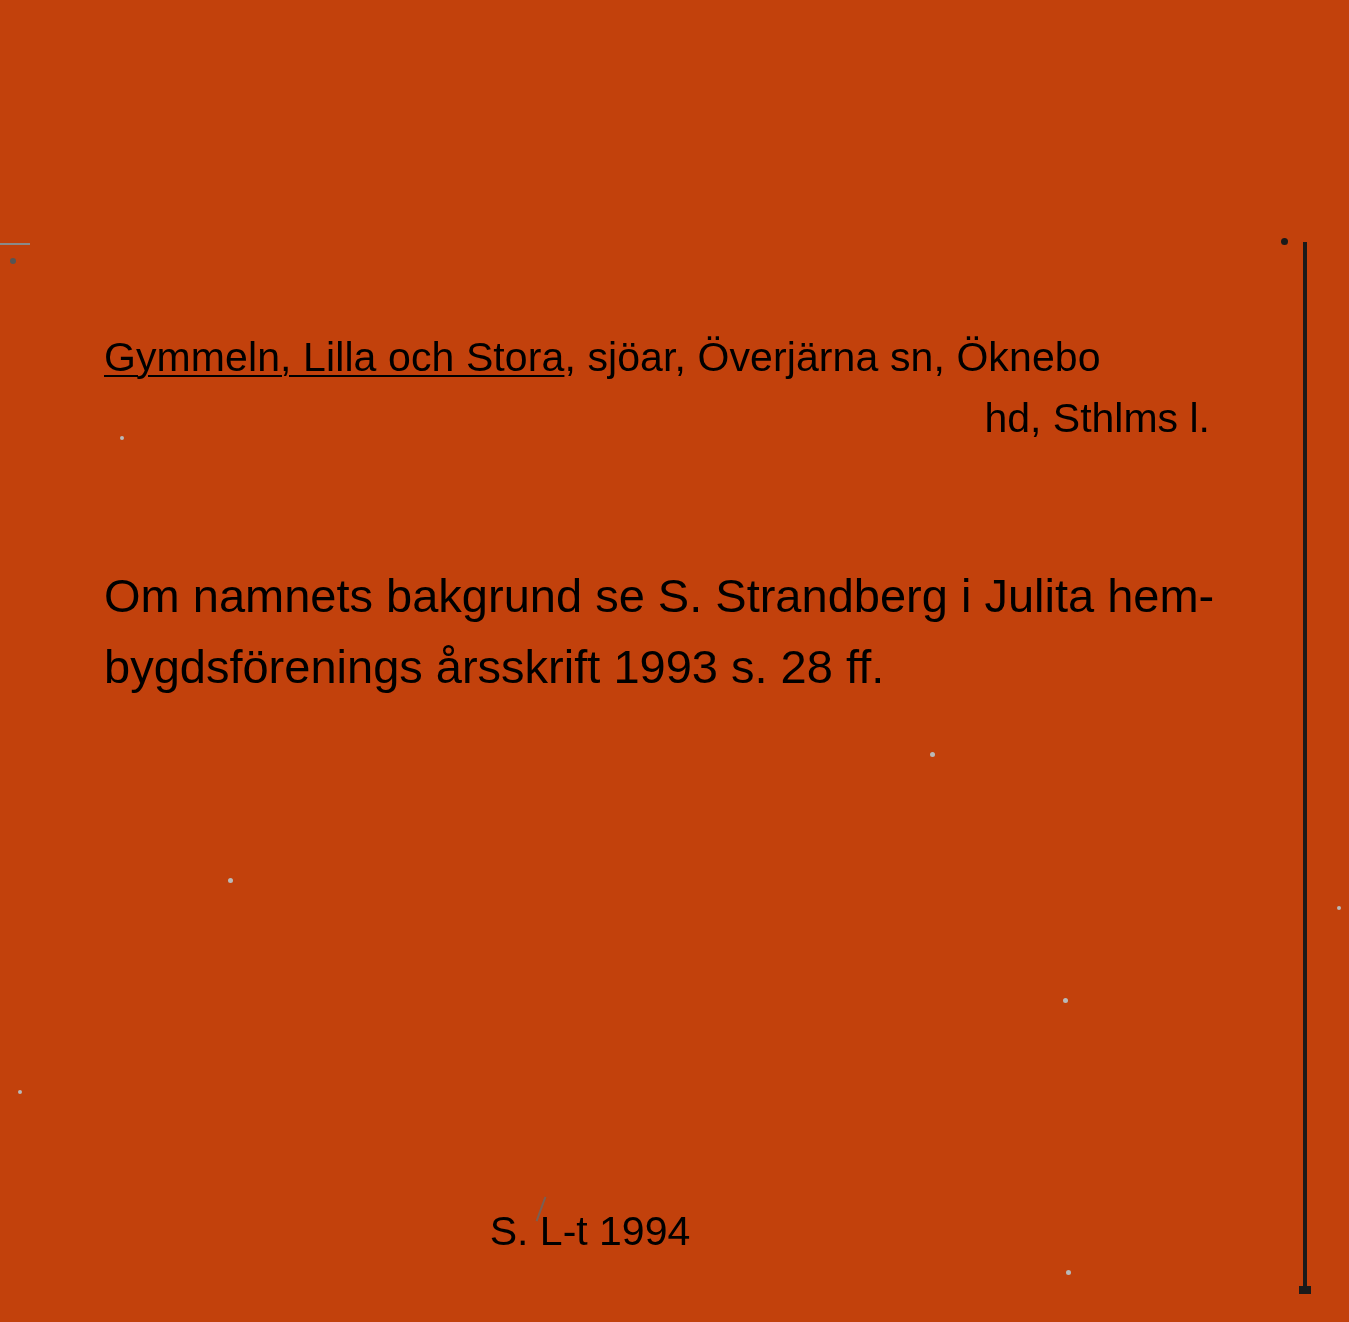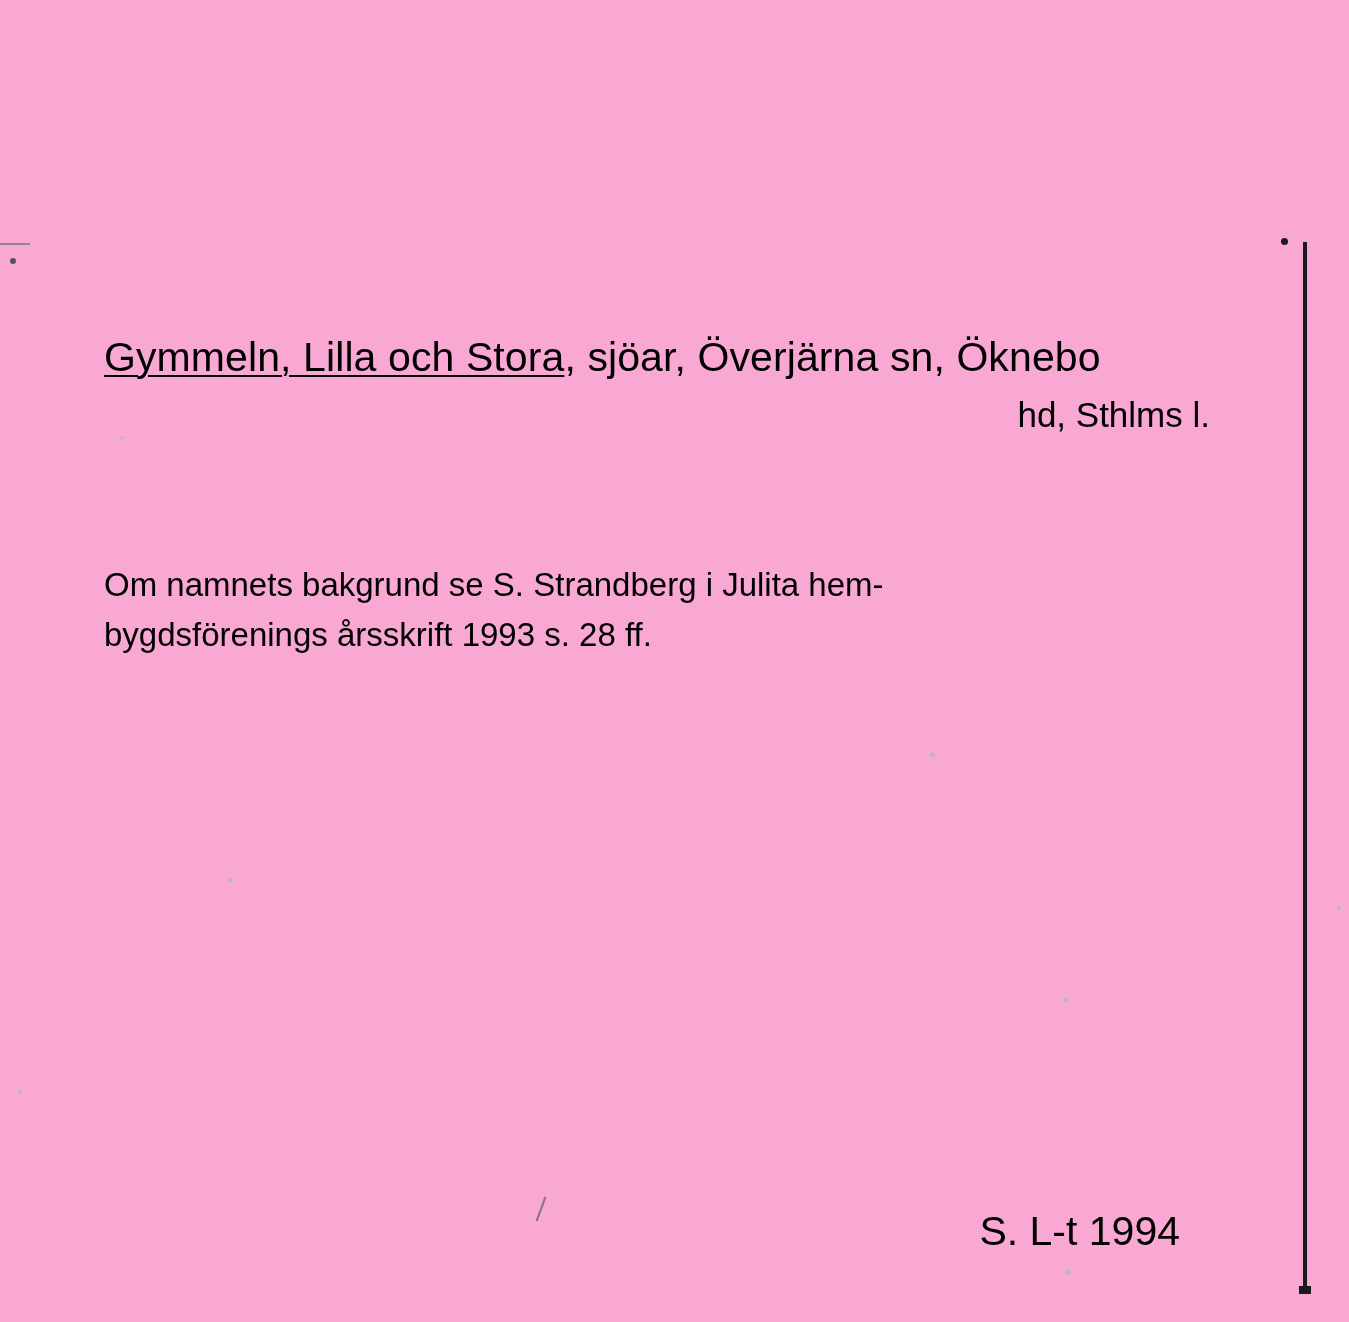--- a/index.html
+++ b/index.html
@@ -16,21 +16,21 @@
     overflow: hidden;
   }
 
   
   #card {
     position: absolute;
     left: 0;
     top: 0;
     width: 1349px;
     height: 1322px;
-    background: #f9a8d4;
+    background: #c2410c;
   }
 
   
   .speck {
     position: absolute;
     background: #b9b9b9;
     border-radius: 50%;
   }
 
   
@@ -92,45 +92,45 @@
     font-weight: 400;
     margin: 0;
     white-space: nowrap;
   }
   .headline .underlined {
     text-decoration: underline;
     text-underline-offset: 4px;
     text-decoration-thickness: 2px;
   }
   .headline-second {
-    font-size: 35px;
+    font-size: 41px;
     line-height: 1.35;
     margin: 6px 0 0 0;
     text-align: right;
     padding-right: 14px;
   }
 
   #note {
     position: absolute;
     left: 104px;
     top: 560px;
     width: 1130px;
-    font-size: 33px;
+    font-size: 47px;
     line-height: 1.52;
   }
   #note .line {
     white-space: nowrap;
   }
 
   #signature {
     position: absolute;
     left: 0;
     top: 1208px;
     width: 1180px;
-    text-align: right;
+    text-align: center;
     font-size: 41px;
   }
 
   .stray-mark {
     position: absolute;
     width: 2px;
     height: 26px;
     background: #666;
     transform: rotate(20deg);
     opacity: .8;

